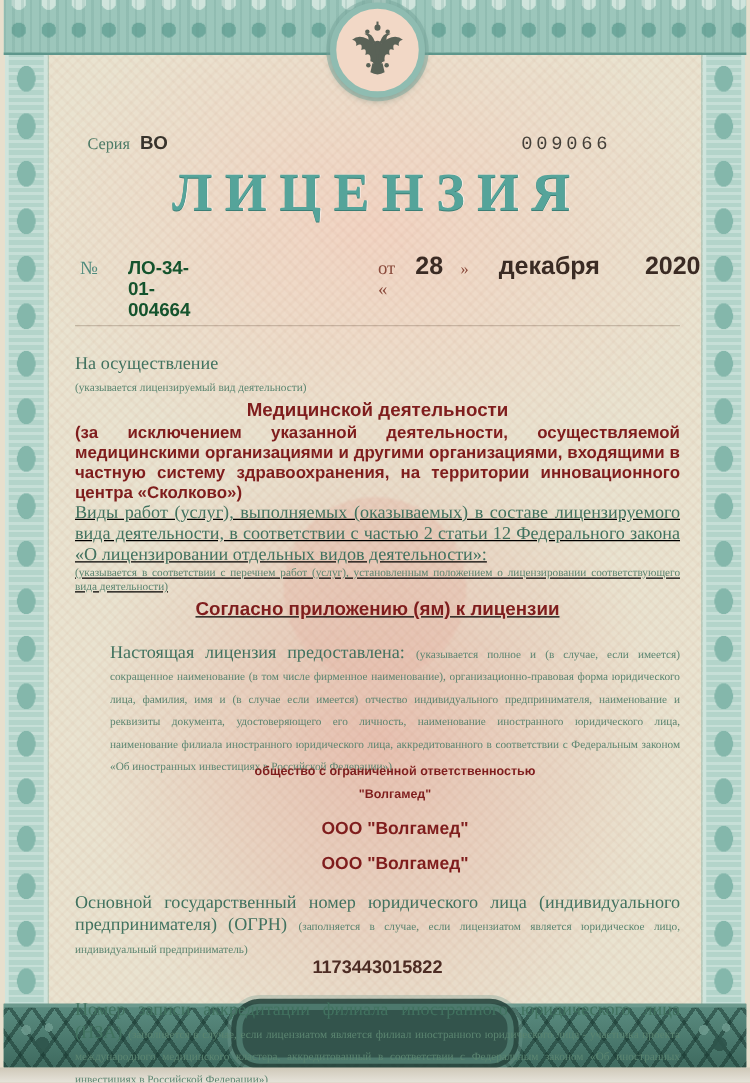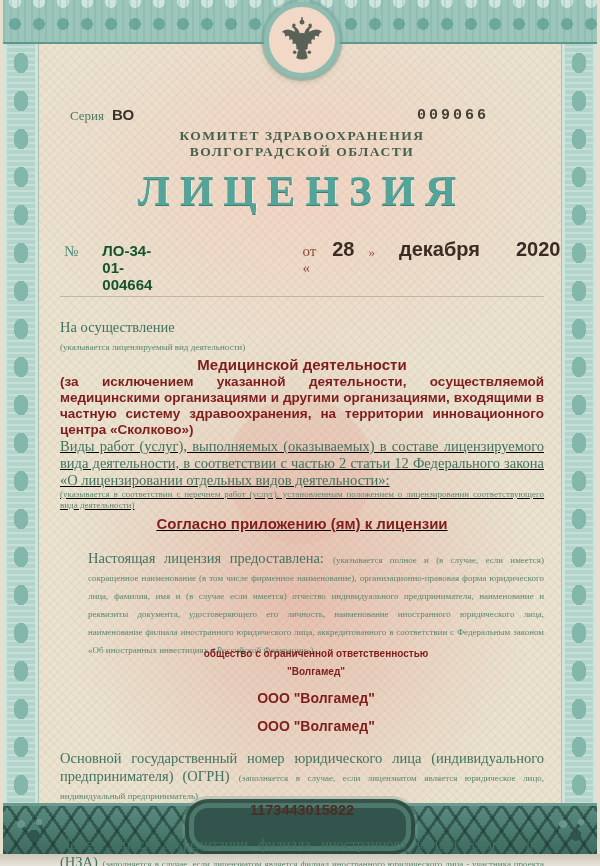--- a/index.html
+++ b/index.html
@@ -81,21 +81,21 @@
   }
   
   .content{
     position:absolute; left:60px; right:56px; top:88px; z-index:6;
   }
   .series-row{display:flex; justify-content:space-between; align-items:center;
     padding:0 55px 0 10px; margin-top:18px;}
   .lbl-green{color:#4c7a66; font-size:13px;}
   .series-val{font-family:"Liberation Sans",sans-serif; font-weight:bold;
     font-size:15px; color:#37332c; margin-left:8px;}
-  .form-number{font-family:"Liberation Mono",monospace; font-weight:bold;
+  .form-number{font-family:"Liberation Mono",monospace; font-weight:normal;
     font-size:15px; letter-spacing:3px; color:#45413a;}
   .authority{margin-top:4px; text-align:center; font-weight:bold; font-size:13.5px;
     line-height:16px; letter-spacing:1.5px; color:#47604c;}
   .doc-title{margin-top:8px; text-align:center; font-weight:bold; font-size:43px;
     line-height:46px; letter-spacing:10px; color:#55a49a;
     text-shadow:0 1px 0 #3c7f76, 1px 0 0 rgba(255,255,255,.5);}
   .license-line{display:flex; align-items:baseline; margin-top:24px;
     border-bottom:1px solid rgba(100,80,60,.28); padding-bottom:3px;}
   .num-sign{color:#4e8a7c; font-size:15px; margin-left:4px;}
   .license-number{font-family:"Liberation Sans",sans-serif; font-weight:bold;
@@ -165,24 +165,20 @@
 
   <div class="content">
 
     <div class="series-row">
       <span>
         <span class="lbl-green">Серия</span><span class="series-val">ВО</span>
       </span>
       <span class="form-number">009066</span>
     </div>
 
-    <div class="authority">
-      <div>КОМИТЕТ ЗДРАВООХРАНЕНИЯ</div>
-      <div>ВОЛГОГРАДСКОЙ ОБЛАСТИ</div>
-    </div>
 
     <div class="doc-title">ЛИЦЕНЗИЯ</div>
 
     <div class="license-line">
       <span class="num-sign">№</span>
       <span class="license-number">ЛО-34-01-004664</span>
       <span class="from-label">от «</span>
       <span class="date-part date-day">28</span>
       <span class="quote">»</span>
       <span class="date-part date-month">декабря</span>

